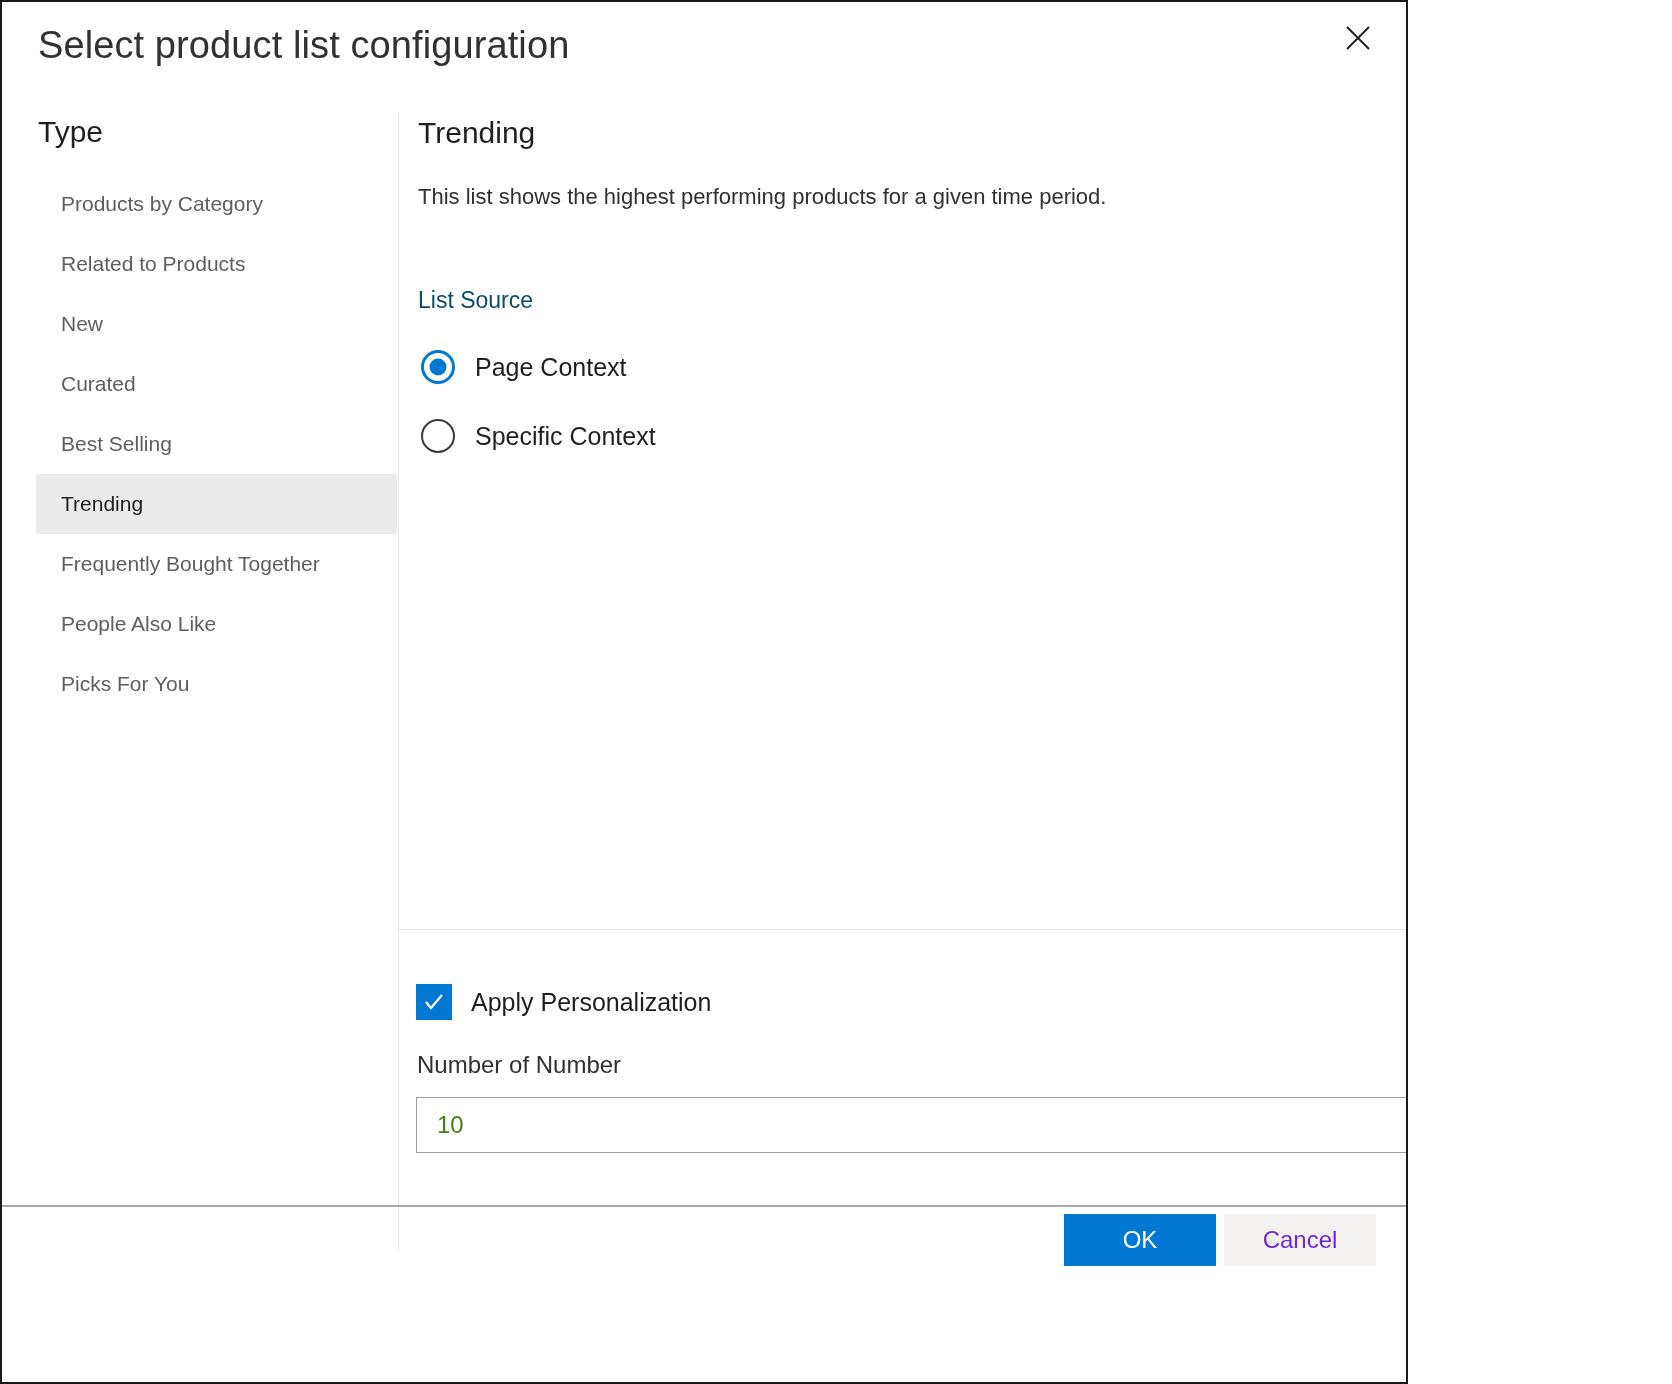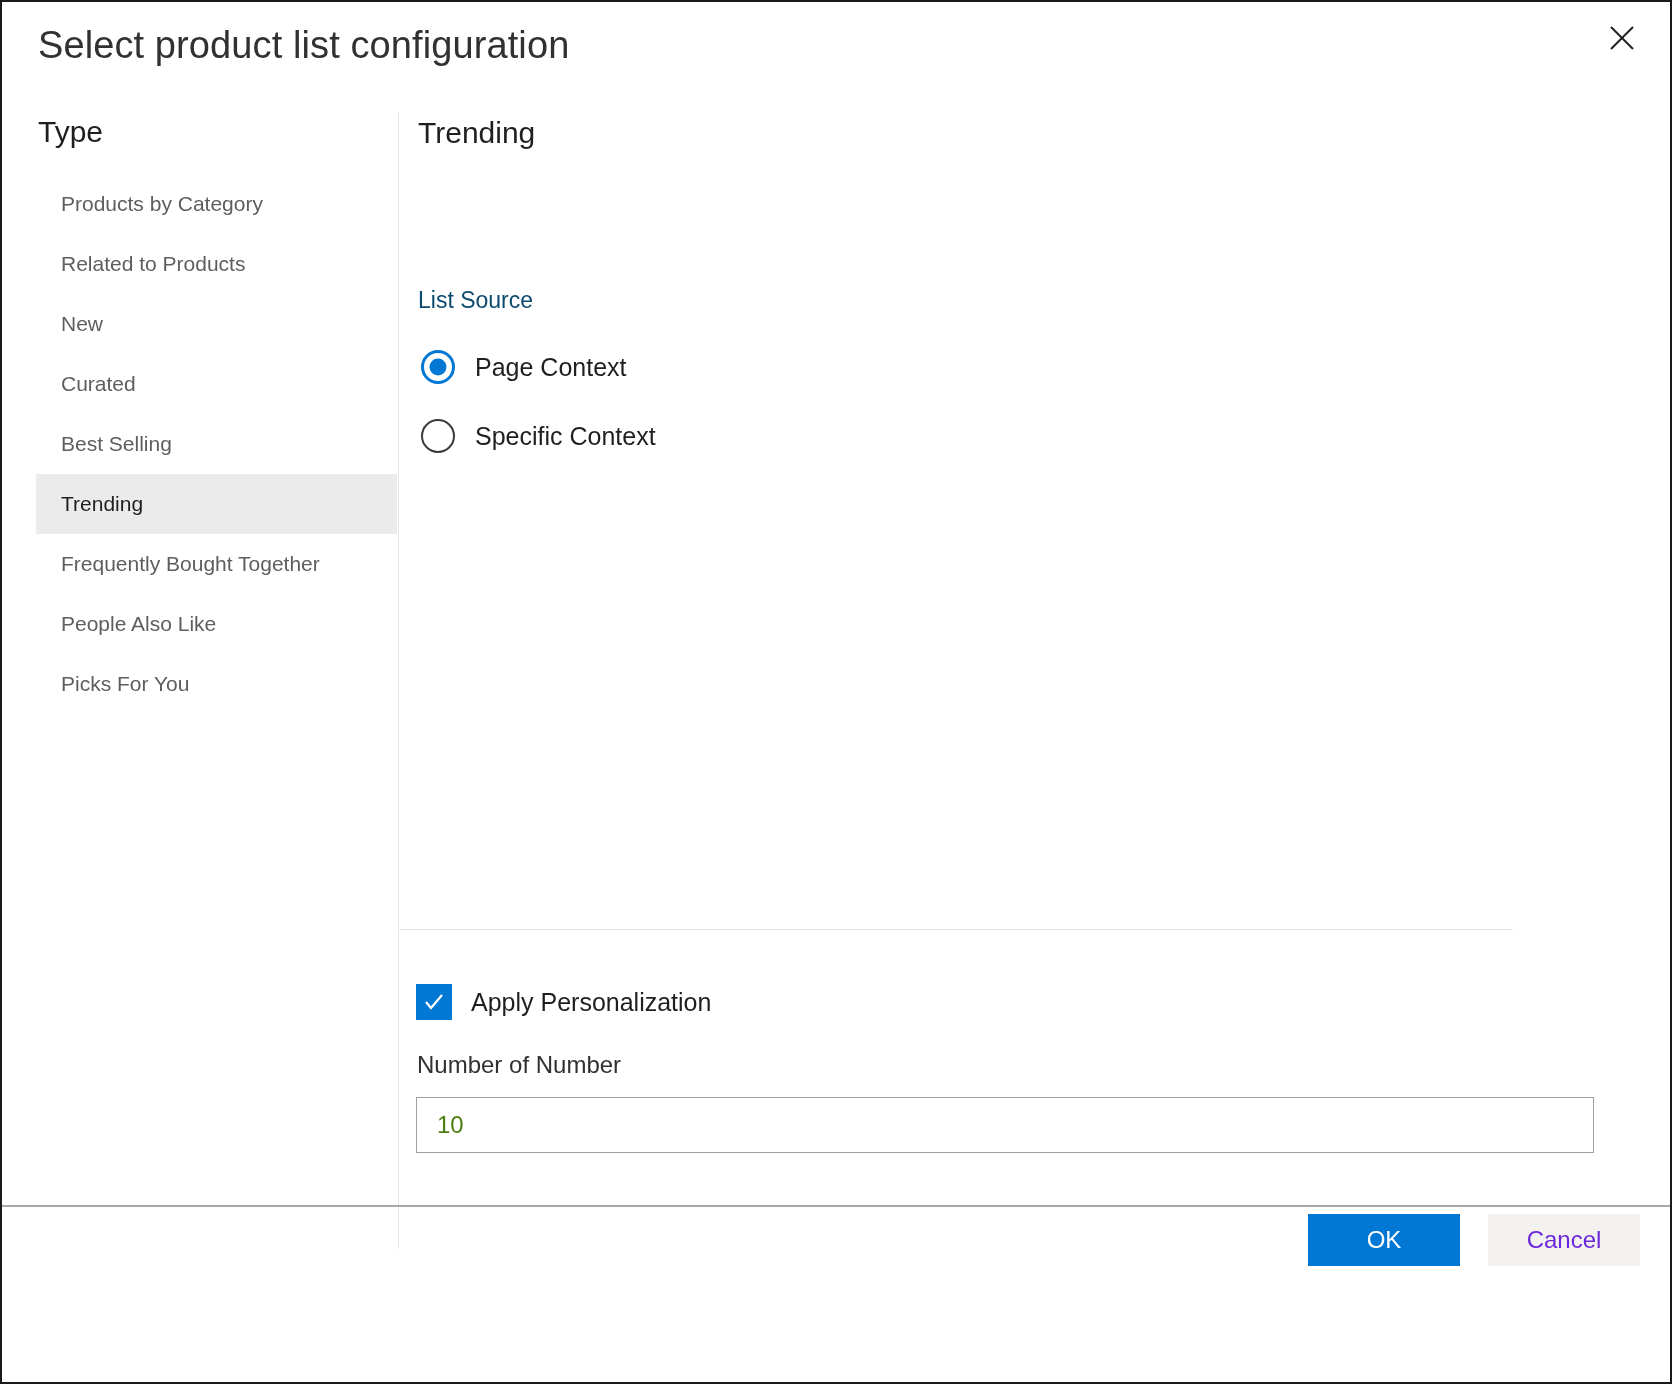--- a/index.html
+++ b/index.html
@@ -8,21 +8,21 @@
     padding: 0;
     background: #ffffff;
   }
   body {
     font-family: "Liberation Sans", sans-serif;
     -webkit-font-smoothing: antialiased;
   }
 
   .screen {
     position: relative;
-    width: 1672px;
+    width: 1408px;
     height: 1384px;
     background: #ffffff;
     border: 2px solid #1a1a1a;
     overflow: hidden;
   }
 
   
   .dialog-title {
     position: absolute;
     left: 36px;
@@ -231,21 +231,21 @@
     width: 1668px;
     height: 2px;
     background: #a8a8a8;
   }
 
   .footer-actions {
     position: absolute;
     right: 30px;
     top: 1212px;
     display: flex;
-    gap: 28px;
+    gap: 8px;
   }
   .btn {
     min-width: 152px;
     height: 52px;
     border: none;
     font-family: "Liberation Sans", sans-serif;
     font-size: 24px;
     cursor: pointer;
     padding: 0 18px;
   }
@@ -284,20 +284,21 @@
     <li class="type-item">Best Selling</li>
     <li class="type-item selected">Trending</li>
     <li class="type-item">Frequently Bought Together</li>
     <li class="type-item">People Also Like</li>
     <li class="type-item">Picks For You</li>
   </ul>
 
   <div class="v-divider"></div>
 
   <div class="panel-title">Trending</div>
+  <div class="panel-desc">This list shows the highest performing products for a given time period.</div>
 
   <div class="field-label">List Source</div>
 
   <div class="radio-group">
     <div class="radio-row">
       <span class="radio-outer checked"></span>
       <span class="radio-label">Page Context</span>
     </div>
     <div class="radio-row">
       <span class="radio-outer"></span>

